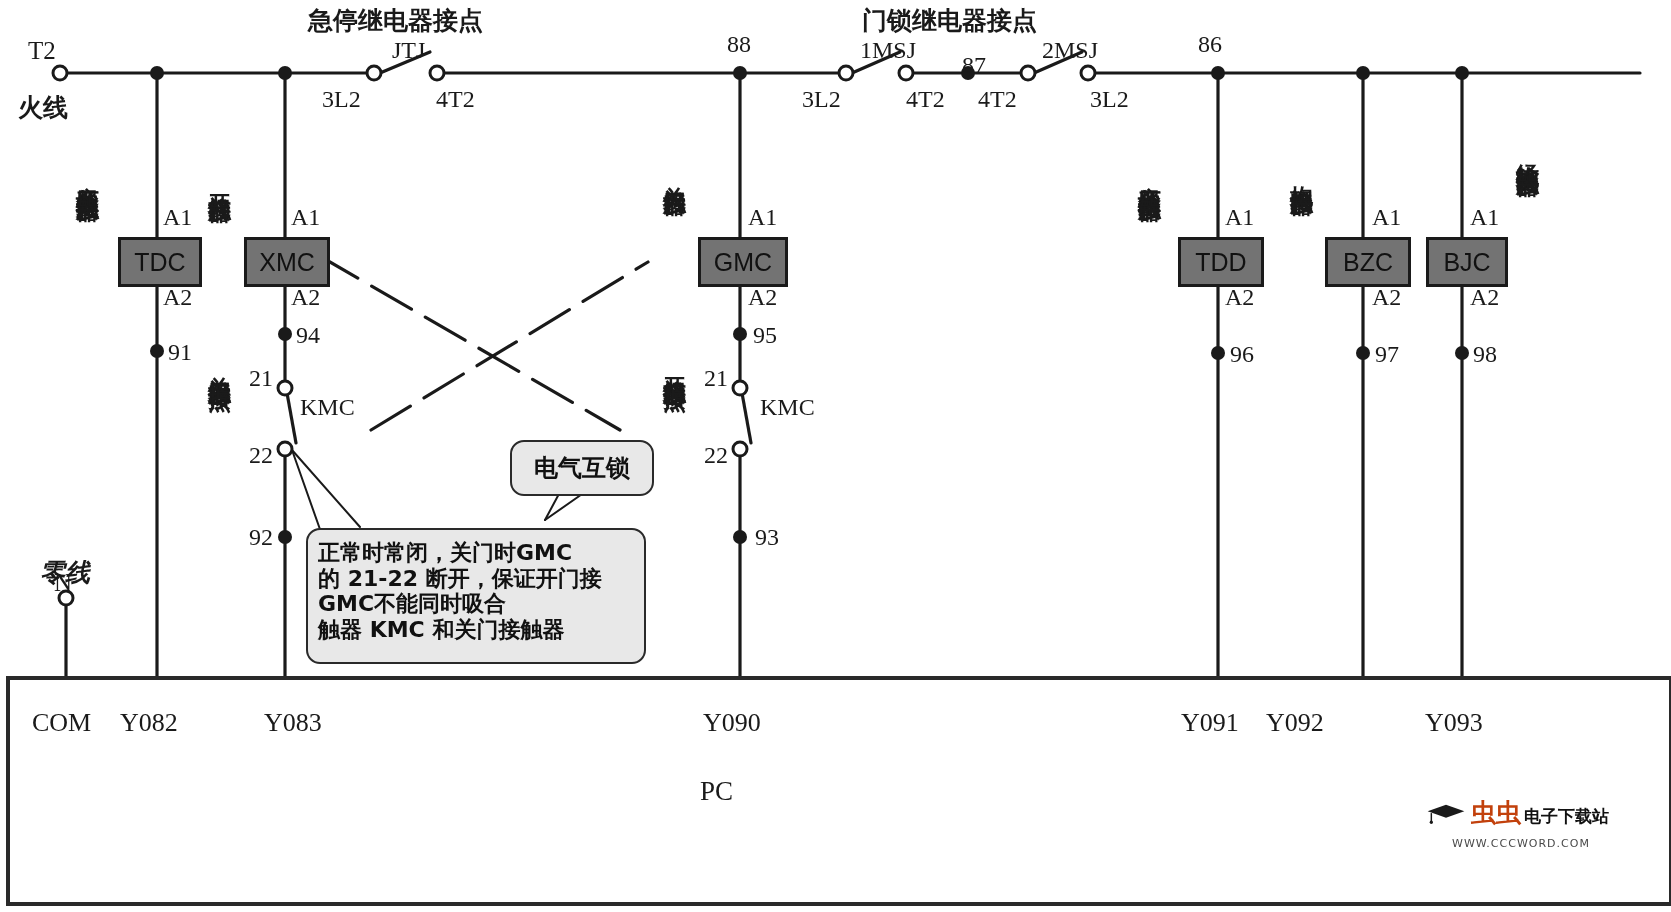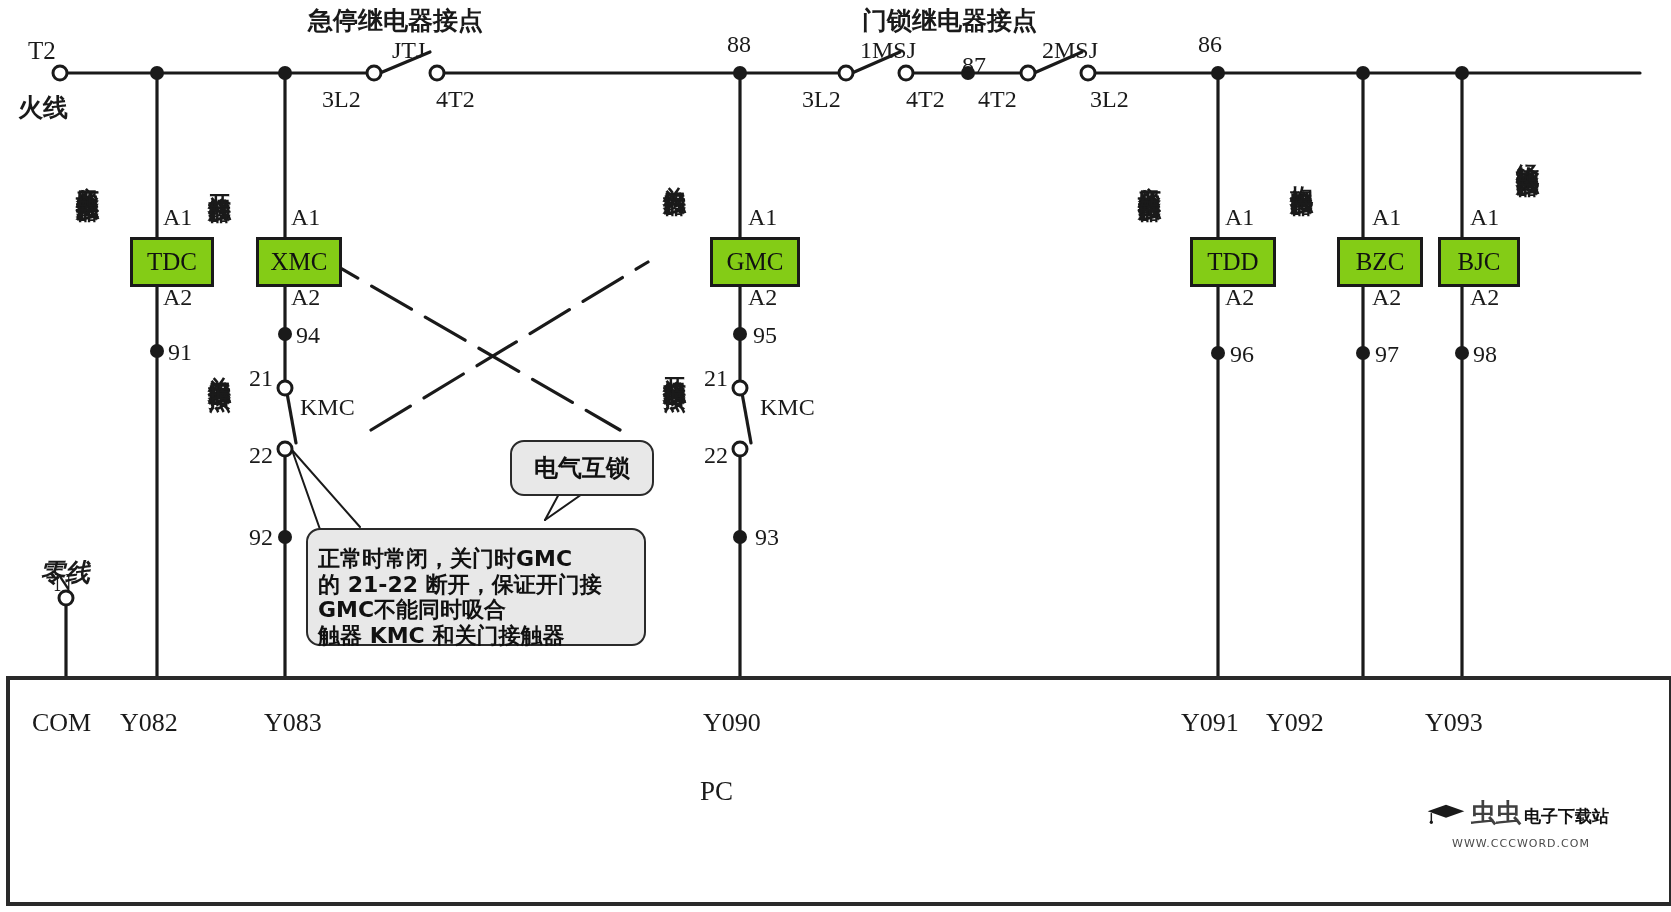--- a/index.html
+++ b/index.html
@@ -3,30 +3,30 @@
 <meta charset="utf-8">
 <style>
   html,body{margin:0;padding:0;background:#fff;}
   body{font-family:"Liberation Serif","DejaVu Serif",serif;}
   #stage{position:relative;width:1671px;height:912px;background:#fff;overflow:hidden;}
   svg.wire{position:absolute;left:0;top:0;width:1671px;height:912px;pointer-events:none;}
   .lbl{position:absolute;color:#1a1a1a;white-space:nowrap;line-height:1;}
   .serif{font-family:"Liberation Serif","DejaVu Serif",serif;}
   .han{font-family:"DejaVu Sans","Liberation Sans",sans-serif;font-weight:bold;}
   .vert{writing-mode:vertical-rl;text-orientation:upright;letter-spacing:2px;}
-  .coil{position:absolute;border:3px solid #1a1a1a;background:#84cc16;display:flex;
+  .coil{position:absolute;border:3px solid #1a1a1a;background:#737373;display:flex;
         align-items:center;justify-content:center;font-size:25px;
-        font-family:Liberation Serif, serif;color:#111;margin-left:12px;}
+        font-family:Liberation Sans, sans-serif;color:#111;}
   .cbox{position:absolute;border:2px solid #2a2a2a;border-radius:14px;
         background:#e8e8e8;color:#111;font-family:"DejaVu Sans","Liberation Sans",sans-serif;
         font-weight:bold;}
   .pcbox{position:absolute;border:4px solid #2a2a2a;background:#fff;}
   .wm{position:absolute;display:flex;align-items:flex-end;gap:3px;}
   .wm .cap{width:44px;height:22px;}
-  .wm .bug{color:#404040;font-family:"DejaVu Sans","Liberation Sans",sans-serif;
+  .wm .bug{color:#c2410c;font-family:"DejaVu Sans","Liberation Sans",sans-serif;
            font-weight:bold;font-size:25px;line-height:1;}
   .wm .txt{color:#111;font-family:"DejaVu Sans","Liberation Sans",sans-serif;
            font-weight:bold;font-size:17px;line-height:1;}
   .wm .url{position:absolute;left:28px;top:37px;color:#4a4a4a;font-size:11px;
            font-family:"DejaVu Sans",sans-serif;letter-spacing:1px;}
 </style>
 </head>
 <body>
 
 <div id="stage">
@@ -190,21 +190,21 @@
 
   <div class="coil" style="left:1426px;top:237px;width:76px;height:44px;">BJC</div>
   <div class="lbl serif" style="left:1470px;top:205px;font-size:24px;">A1</div>
   <div class="lbl serif" style="left:1470px;top:285px;font-size:24px;">A2</div>
   <div class="lbl serif" style="left:1473px;top:342px;font-size:24px;">98</div>
   <div class="lbl han vert" style="left:1516px;top:145px;font-size:23px;height:240px;">经济抱闸接触器</div>
 
   <div class="cbox" style="left:510px;top:440px;width:140px;height:52px;
               display:flex;align-items:center;justify-content:center;font-size:24px;">电气互锁</div>
 
-  <div class="cbox" style="left:306px;top:528px;width:340px;height:118px;padding:16px 10px;
+  <div class="cbox" style="left:306px;top:528px;width:340px;height:136px;padding:10px 10px;
               box-sizing:border-box;font-size:22px;line-height:1.16;">
     <div>正常时常闭，关门时GMC</div>
     <div>的 21-22 断开，保证开门接</div>
     <div>GMC不能同时吸合</div>
     <div>触器 KMC 和关门接触器</div>
   </div>
 
   <div class="pcbox" style="left:6px;top:676px;width:1659px;height:222px;"></div>
 
   <div class="lbl serif" style="left:32px;top:710px;font-size:26px;">COM</div>

